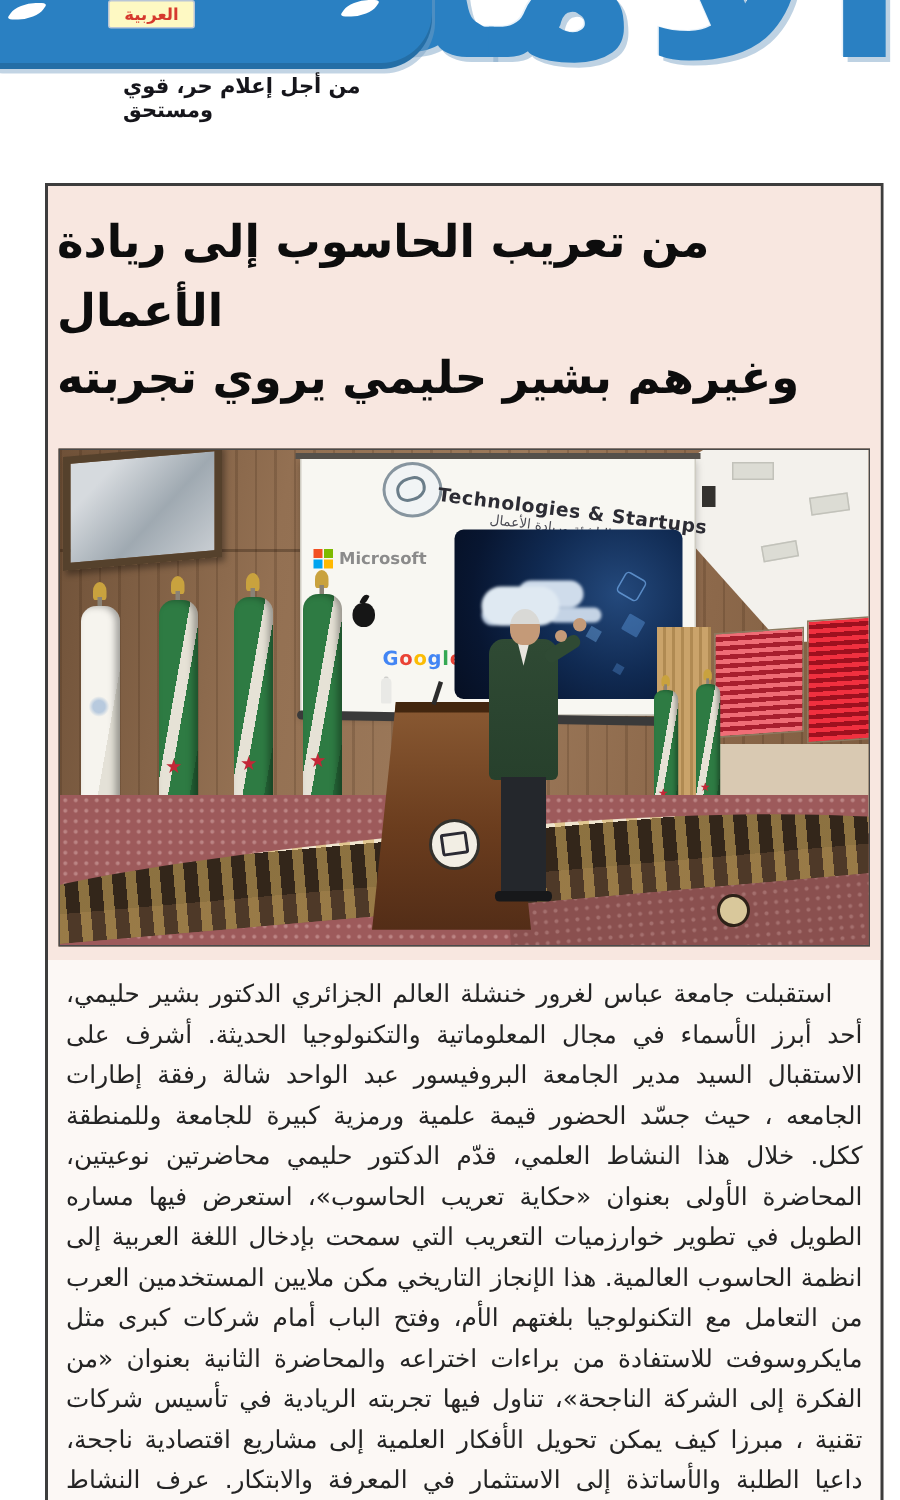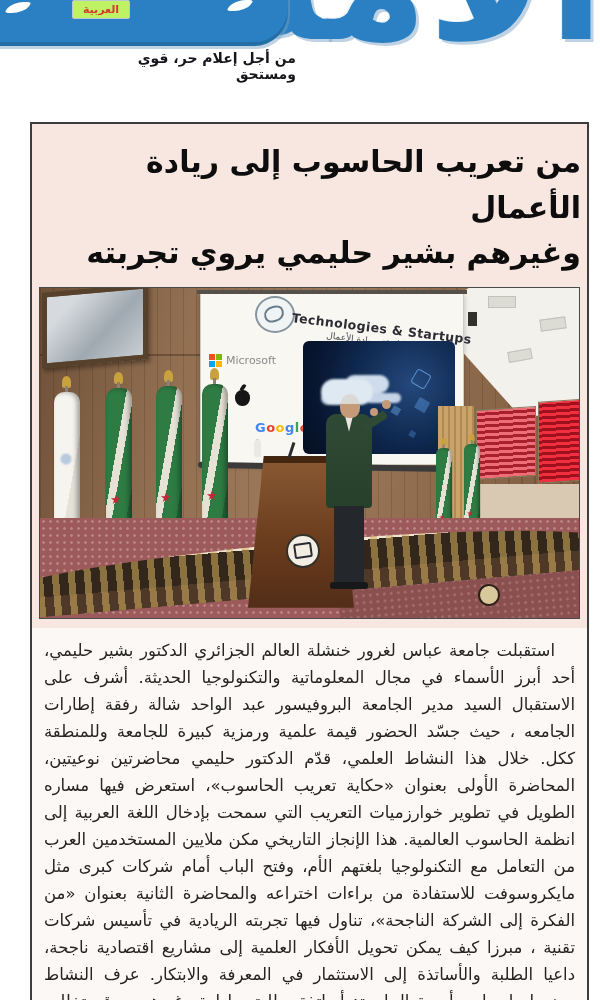--- a/index.html
+++ b/index.html
@@ -18,36 +18,36 @@
   }
   .mast-block{
     position:absolute;left:-22px;top:-36px;width:310px;height:82px;
     background:#2a80c2;border-radius:10px 16px 34px 22px;
     box-shadow:inset 0 -4px 0 rgba(0,0,0,.14), 2px 3px 0 rgba(120,160,195,.45);
   }
   .mast-tick{position:absolute;background:#fff;border-radius:60% 20% 60% 20%;transform:skewX(-35deg);}
   .tick-a{left:30px;top:38px;width:20px;height:11px;}
   .tick-b{left:252px;top:36px;width:20px;height:11px;}
   .edition-badge{
-    position:absolute;left:72px;top:0;width:56px;height:17px;background:#bef264;
+    position:absolute;left:72px;top:0;width:56px;height:17px;background:#fef9c3;
     border:1px solid #b9c6d6;border-radius:2px;display:flex;align-items:center;justify-content:center;
     font-size:11px;font-weight:bold;color:#d6392e;direction:rtl;
   }
   .tagline{
-    position:absolute;left:82px;top:50px;width:214px;text-align:right;direction:rtl;
+    position:absolute;left:82px;top:50px;width:214px;text-align:left;direction:rtl;
     font-size:14px;font-weight:bold;color:#15151b;letter-spacing:-.3px;
   }
 
   
   .article-frame{
     position:absolute;left:30px;top:122px;width:559px;height:900px;
     border:2px solid #3d3d3d;background:#fcf8f5;box-sizing:border-box;
   }
   .pink-zone{background:#f8e7e0;padding:0 0 9px 0;}
-  .headline-box{padding:15px 6px 11px;text-align:right;}
+  .headline-box{padding:15px 6px 23px;text-align:left;}
   .headline-line{
     font-size:30px;font-weight:bold;color:#0d0d0d;line-height:1.52;
     direction:rtl;letter-spacing:-.5px;
   }
 
   
   .photo{
     position:relative;margin:0 7px;height:330px;border:1px solid #4a4a4a;
     overflow:hidden;background:#8d6c52;
   }
@@ -91,21 +91,21 @@
     font-size:12.5px;font-weight:bold;color:#2c2c34;transform:rotate(7deg);transform-origin:left top;
     white-space:nowrap;letter-spacing:.4px;
   }
   .scr-sub{
     position:absolute;left:108px;top:34px;width:150px;direction:rtl;text-align:center;
     font-size:9px;color:#4a4a52;transform:rotate(7deg);transform-origin:left top;white-space:nowrap;
   }
   .scr-ms{position:absolute;left:8px;top:60px;display:flex;align-items:center;gap:4px;}
   .ms-grid{display:grid;grid-template-columns:6px 6px;grid-template-rows:6px 6px;gap:1px;}
   .ms1{background:#f25022}.ms2{background:#7fba00}.ms3{background:#00a4ef}.ms4{background:#ffb900}
-  .ms-label{font-size:11px;font-weight:normal;color:#8b8b8b;}
+  .ms-label{font-size:11px;font-weight:bold;color:#8b8b8b;}
   .scr-apple{position:absolute;left:34px;top:96px;width:15px;height:16px;background:#161616;border-radius:46% 46% 48% 48%;}
   .scr-apple::before{content:"";position:absolute;left:6px;top:-6px;width:4px;height:7px;background:#161616;border-radius:60% 10% 60% 10%;transform:rotate(28deg);}
   .scr-google{position:absolute;left:22px;top:126px;font-size:13px;font-weight:bold;letter-spacing:.5px;direction:ltr;margin-left:32px;}
   .g1{color:#4285f4}.g2{color:#ea4335}.g3{color:#fbbc05}.g4{color:#4285f4}.g5{color:#34a853}.g6{color:#ea4335}
   .scr-img{
     position:absolute;left:102px;top:47px;width:152px;height:113px;border-radius:6px;
     background:radial-gradient(circle at 72% 38%,#24497c 0,#102a52 42%,#081631 75%,#060f22 100%);
   }
   .scr-img::before{ 
     content:"";position:absolute;left:18px;top:38px;width:52px;height:26px;border-radius:26px;

